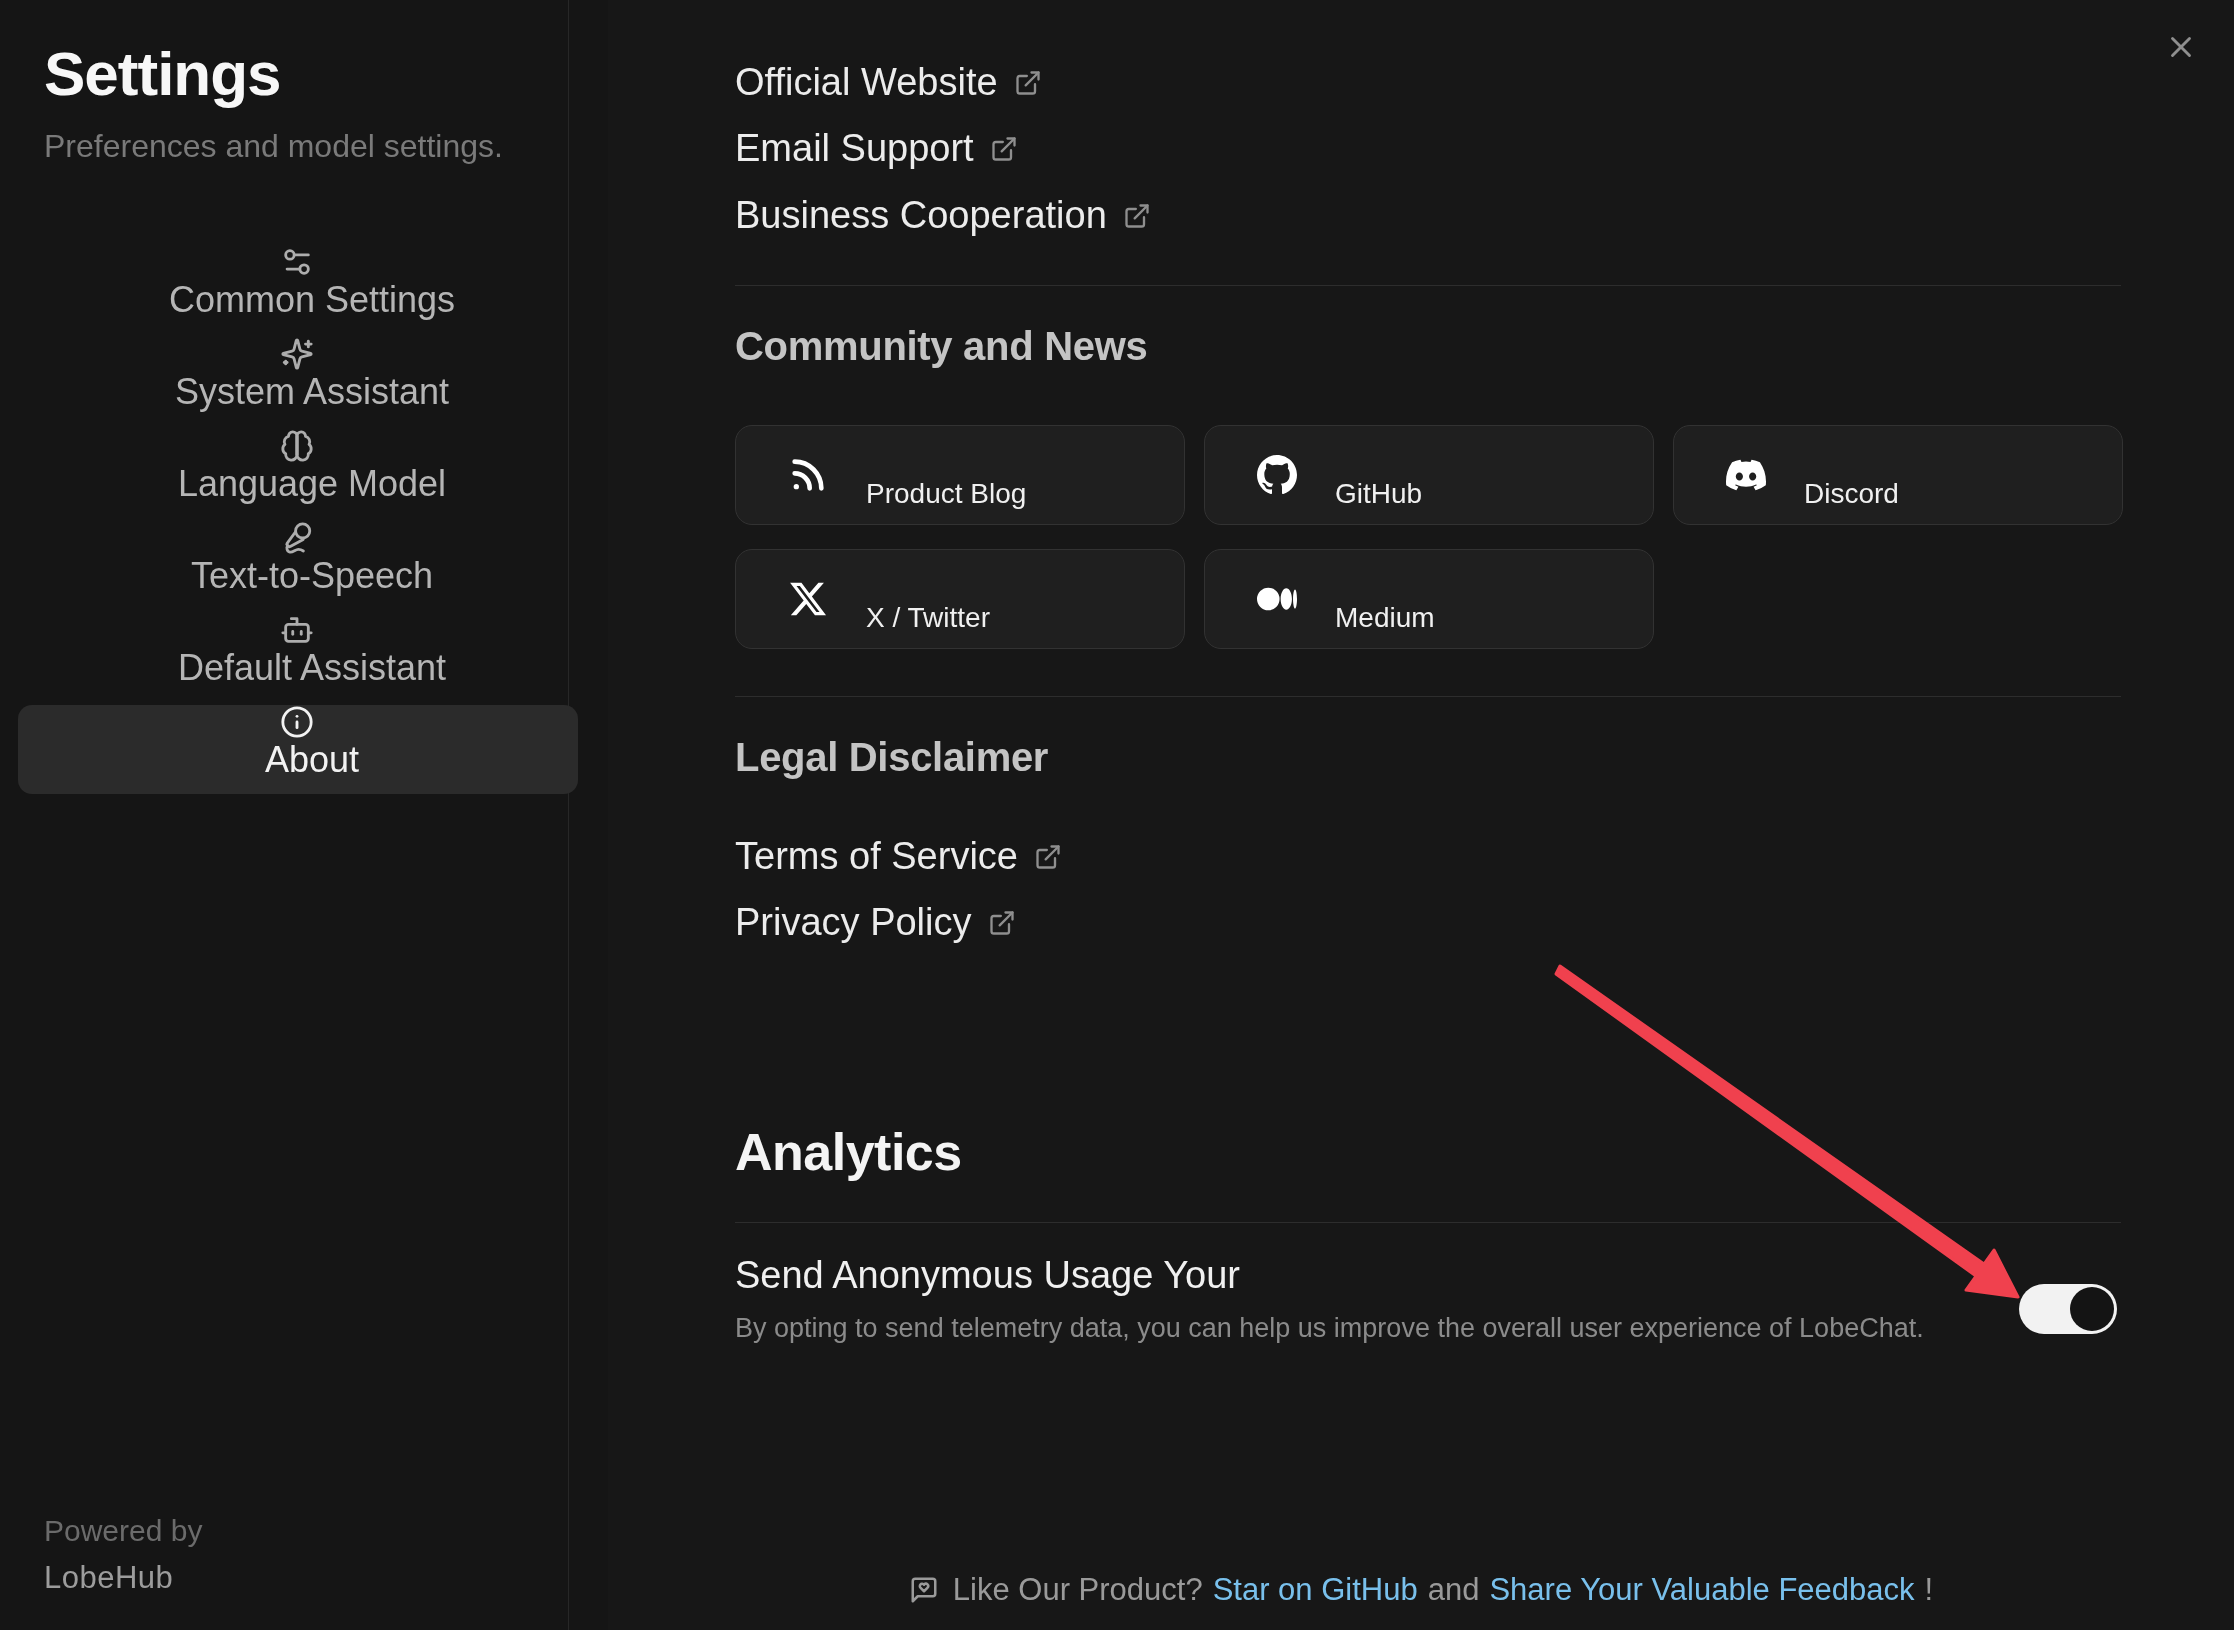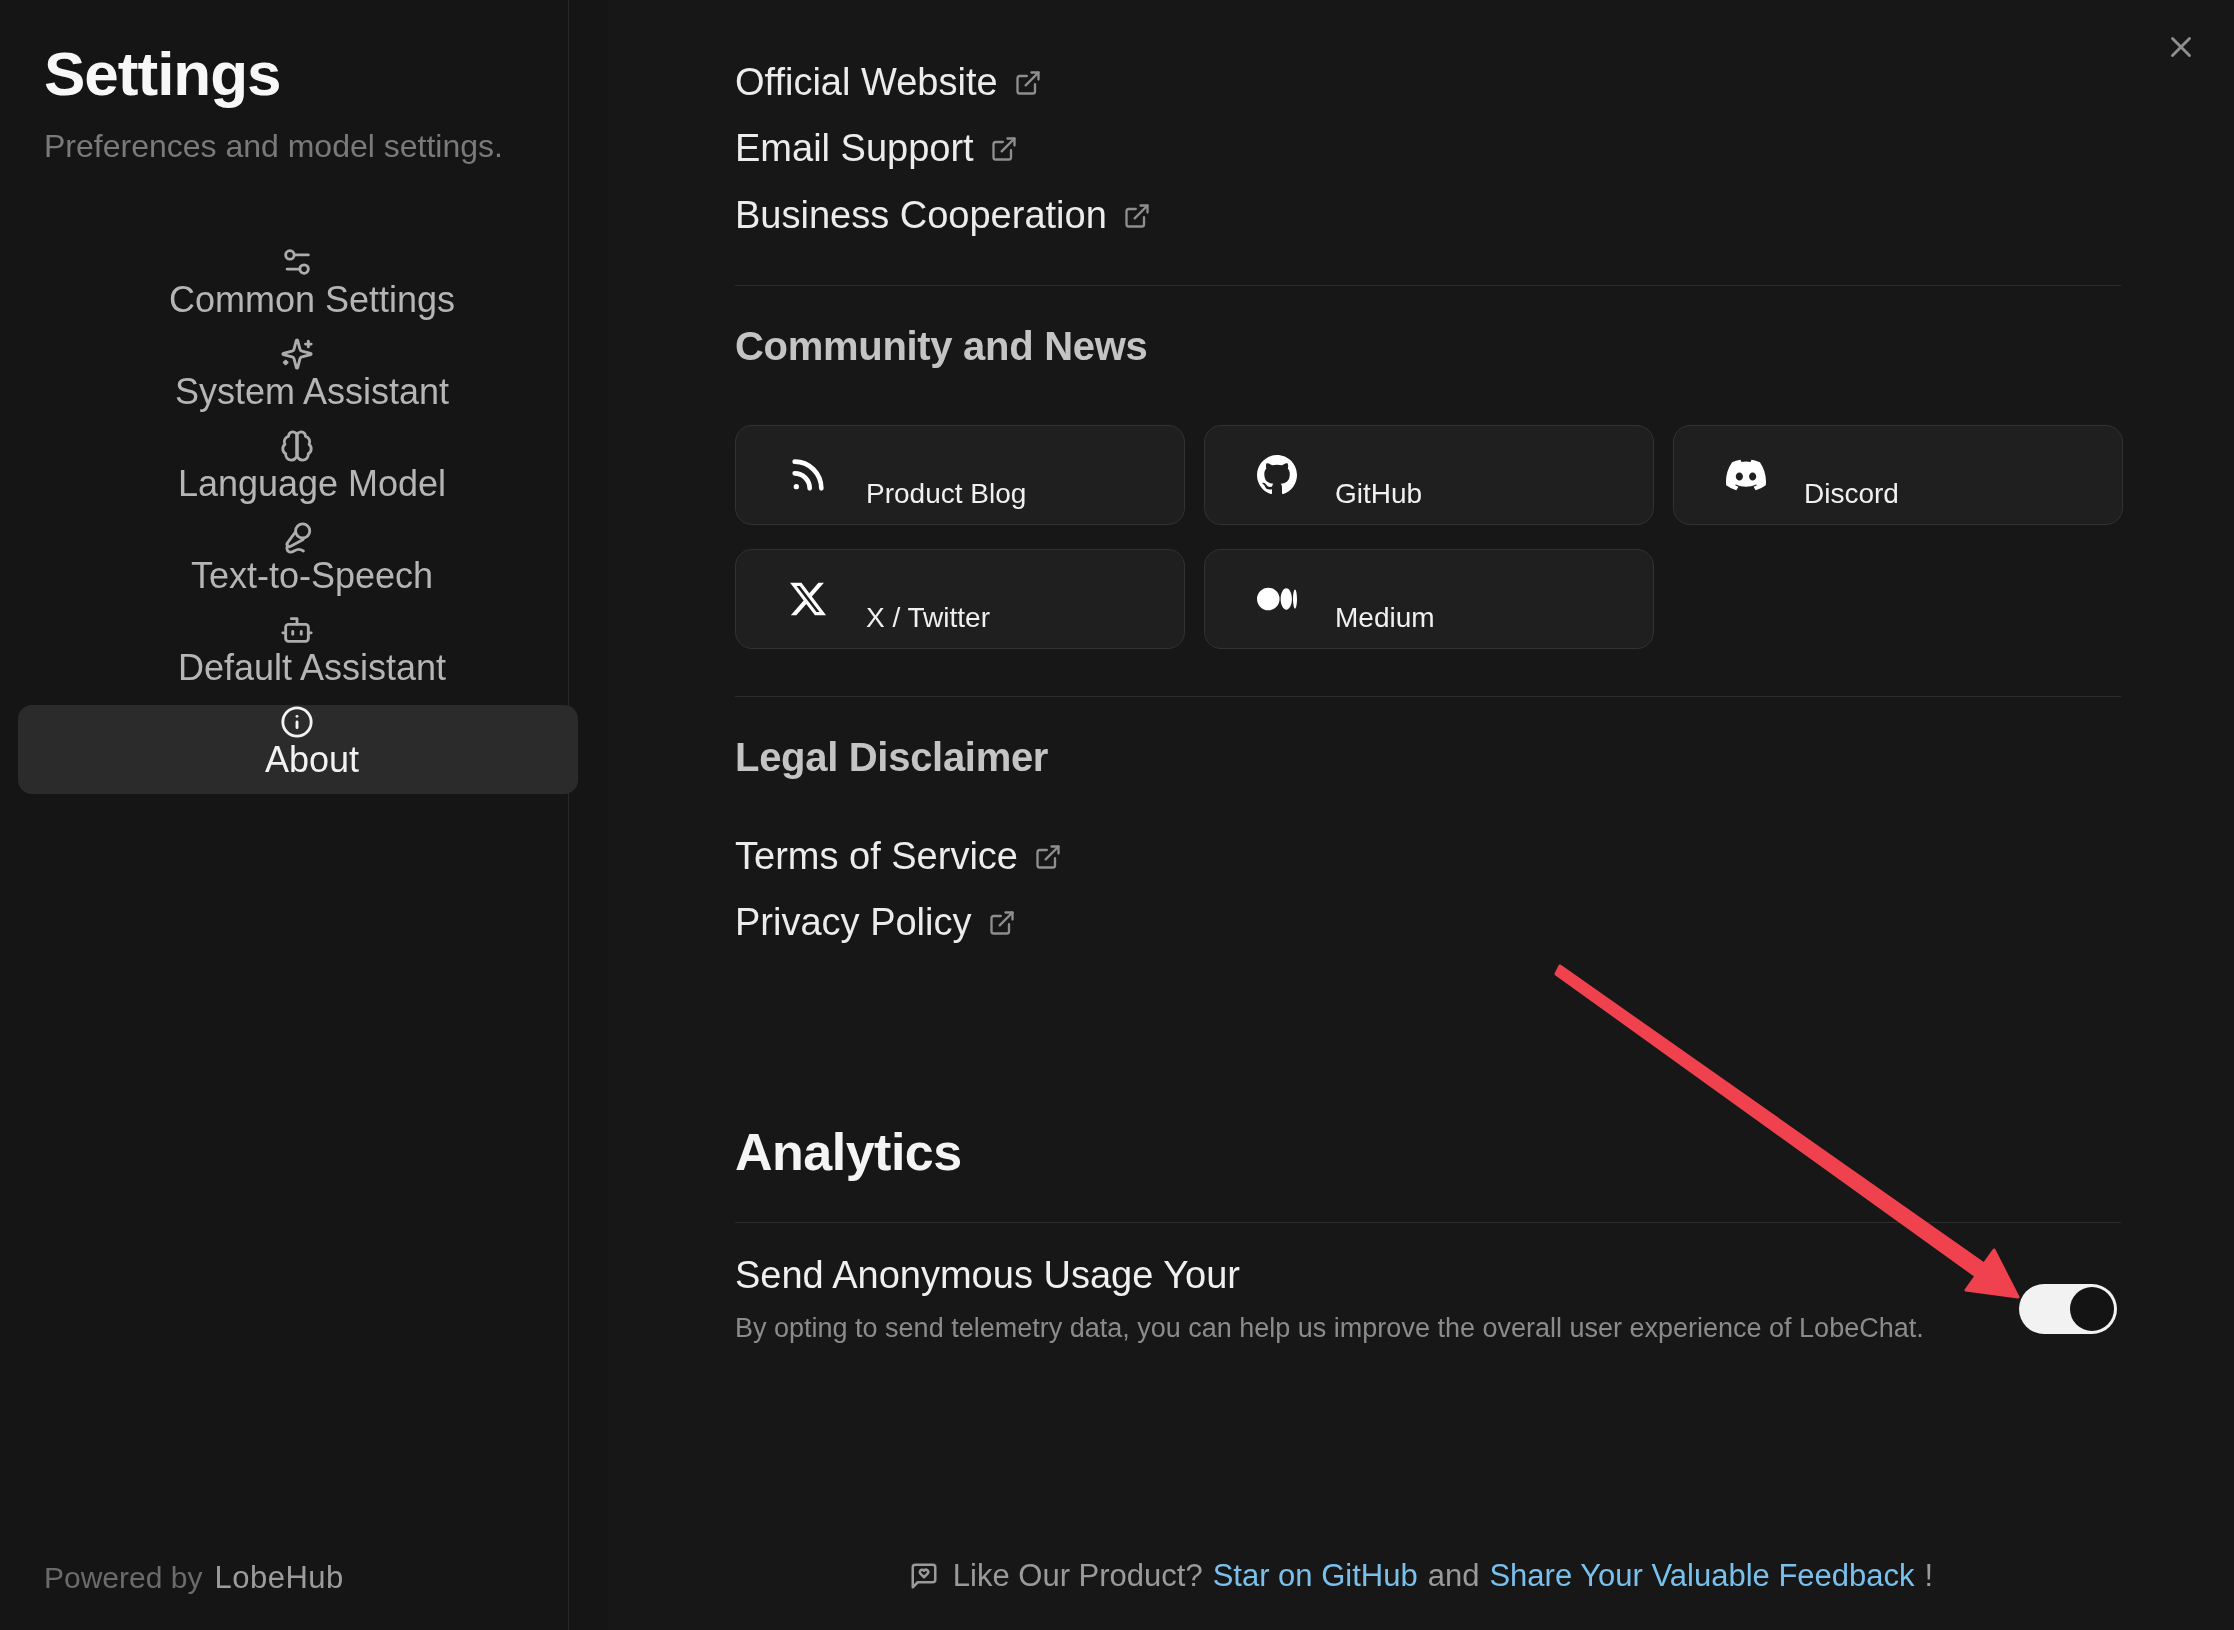--- a/index.html
+++ b/index.html
@@ -33,21 +33,21 @@
   .nav{position:absolute;left:18px;top:245px;width:560px;}
   .nav-item{
     height:89px;border-radius:14px;display:flex;align-items:center;
     padding-left:28px;margin-bottom:3px;color:var(--txt-dim);cursor:pointer;flex-direction:column;
   }
   .nav-item .ni-icon{width:34px;height:34px;margin-right:30px;flex:0 0 auto;color:#adadad;}
   .nav-item .ni-label{font-size:36px;}
   .nav-item.active{background:var(--active-row);color:#f2f2f2;}
   .nav-item.active .ni-icon{color:#f2f2f2;}
   .sb-footer{
-    position:absolute;left:44px;bottom:34px;display:flex;align-items:baseline;gap:12px;
+    position:absolute;left:44px;bottom:34px;display:flex;align-items:baseline;gap:12px;flex-direction:column;
   }
   .sb-footer .pw{font-size:30px;color:#6b6b6b;}
   .sb-footer .brand{font-size:31px;font-weight:400;color:#9c9c9c;letter-spacing:.5px;}
   
   .main{
     position:absolute;left:608px;right:0;top:0;bottom:0;background:var(--bg-main);
   }
   .close-btn{
     position:absolute;top:30px;right:36px;width:34px;height:34px;color:#8f8f8f;cursor:pointer;
   }
@@ -82,21 +82,21 @@
   .setting-desc{margin-top:16px;font-size:27px;color:var(--txt-mute);}
   .toggle{
     position:absolute;right:4px;top:30px;width:98px;height:50px;border-radius:25px;
     background:var(--toggle-track);cursor:pointer;
   }
   .toggle .knob{
     position:absolute;top:3px;left:51px;width:44px;height:44px;border-radius:50%;
     background:var(--toggle-knob);
   }
   .main-footer{
-    position:absolute;left:0;right:0;bottom:36px;
+    position:absolute;left:0;right:0;bottom:22px;
     display:flex;justify-content:center;align-items:center;gap:10px;
     font-size:31px;color:#9a9a9a;
   }
   .main-footer .f-icon{width:30px;height:30px;color:#9a9a9a;margin-right:4px;}
   .main-footer .f-link{color:var(--accent-blue);cursor:pointer;}
   
   .arrow-overlay{position:absolute;left:0;top:0;width:2234px;height:1630px;pointer-events:none;}
 </style>
 </head>
 <body>

